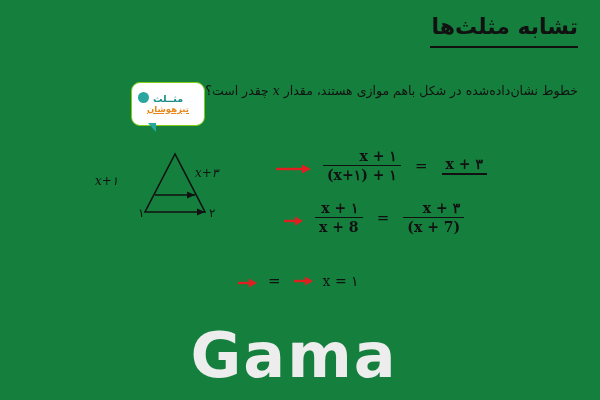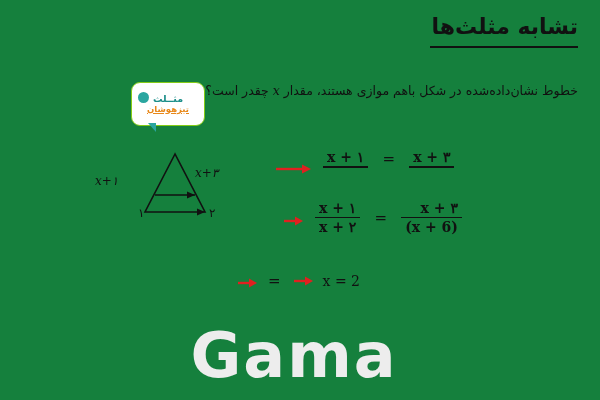--- a/index.html
+++ b/index.html
@@ -182,60 +182,61 @@
   <div class="arrow" style="left:288px;top:163px;">
     <svg width="36" height="12" viewBox="0 0 36 12">
       <line x1="0" y1="6" x2="27" y2="6" stroke="#e02020" stroke-width="2.4"></line>
       <path d="M26 1.5 L35 6 L26 10.5 Z" fill="#e02020"></path>
     </svg>
   </div>
   <div class="eq" style="left:330px;top:148px;">
     <span class="frac">
       <span class="num">x + ۱</span>
       <span class="bar"></span>
+      <span class="den">(x+۱) + ۱</span>
     </span>
     <span class="eqsign">=</span>
     <span class="frac">
       <span class="num">x + ۳</span>
       <span class="bar"></span>
     </span>
   </div>
 
   <div class="arrow" style="left:296px;top:215px;">
     <svg width="20" height="12" viewBox="0 0 20 12">
       <line x1="0" y1="6" x2="12" y2="6" stroke="#e02020" stroke-width="2.4"></line>
       <path d="M11 1.5 L19 6 L11 10.5 Z" fill="#e02020"></path>
     </svg>
   </div>
   <div class="eq" style="left:322px;top:200px;">
     <span class="frac">
       <span class="num">x + ۱</span>
       <span class="bar"></span>
-      <span class="den">x + ۲</span>
+      <span class="den">x + 8</span>
     </span>
     <span class="eqsign">=</span>
     <span class="frac">
       <span class="num">x + ۳</span>
       <span class="bar"></span>
-      <span class="den">(x + 6)</span>
+      <span class="den">(x + 7)</span>
     </span>
   </div>
 
   <div class="arrow" style="left:250px;top:277px;">
     <svg width="20" height="12" viewBox="0 0 20 12">
       <line x1="0" y1="6" x2="12" y2="6" stroke="#e02020" stroke-width="2.4"></line>
       <path d="M11 1.5 L19 6 L11 10.5 Z" fill="#e02020"></path>
     </svg>
   </div>
   <div class="row3" style="left:276px;">
     <span class="eqsign">=</span>
     <span class="mid-arrow">
       <svg width="20" height="12" viewBox="0 0 20 12">
         <line x1="0" y1="6" x2="12" y2="6" stroke="#e02020" stroke-width="2.4"></line>
         <path d="M11 1.5 L19 6 L11 10.5 Z" fill="#e02020"></path>
       </svg>
     </span>
-    <span>x = 2</span>
+    <span>x = ۱</span>
   </div>
 
   <div class="watermark">Gama</div>
 
 </div>
 
 </body></html>

